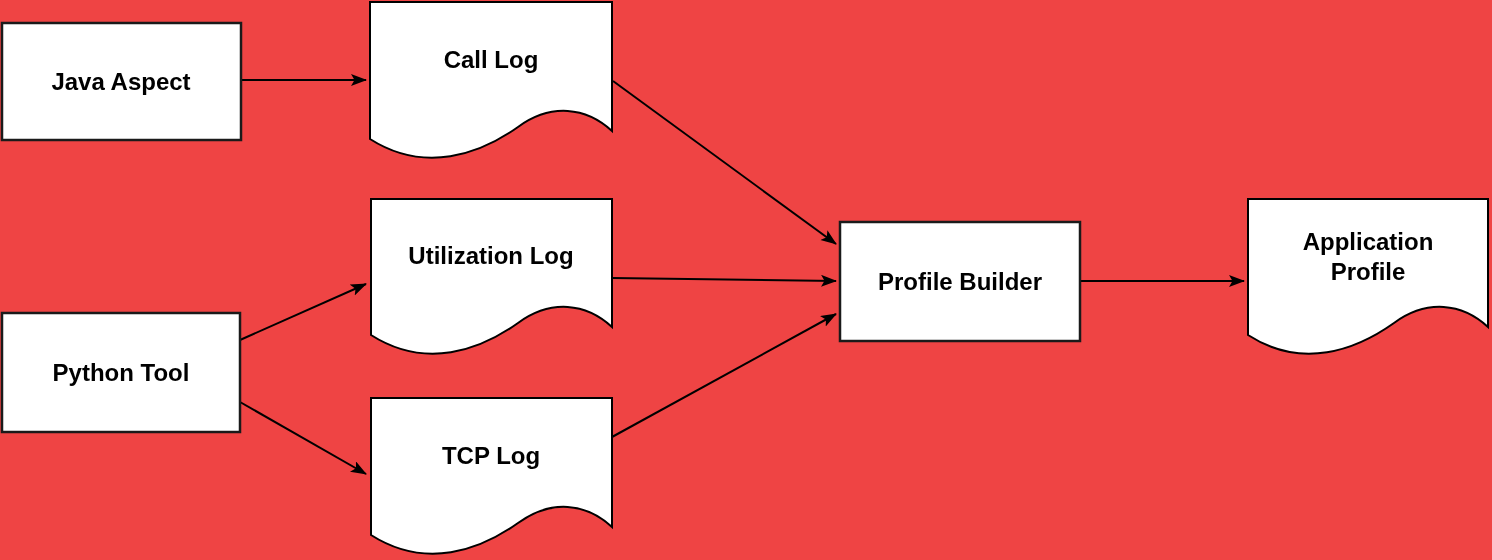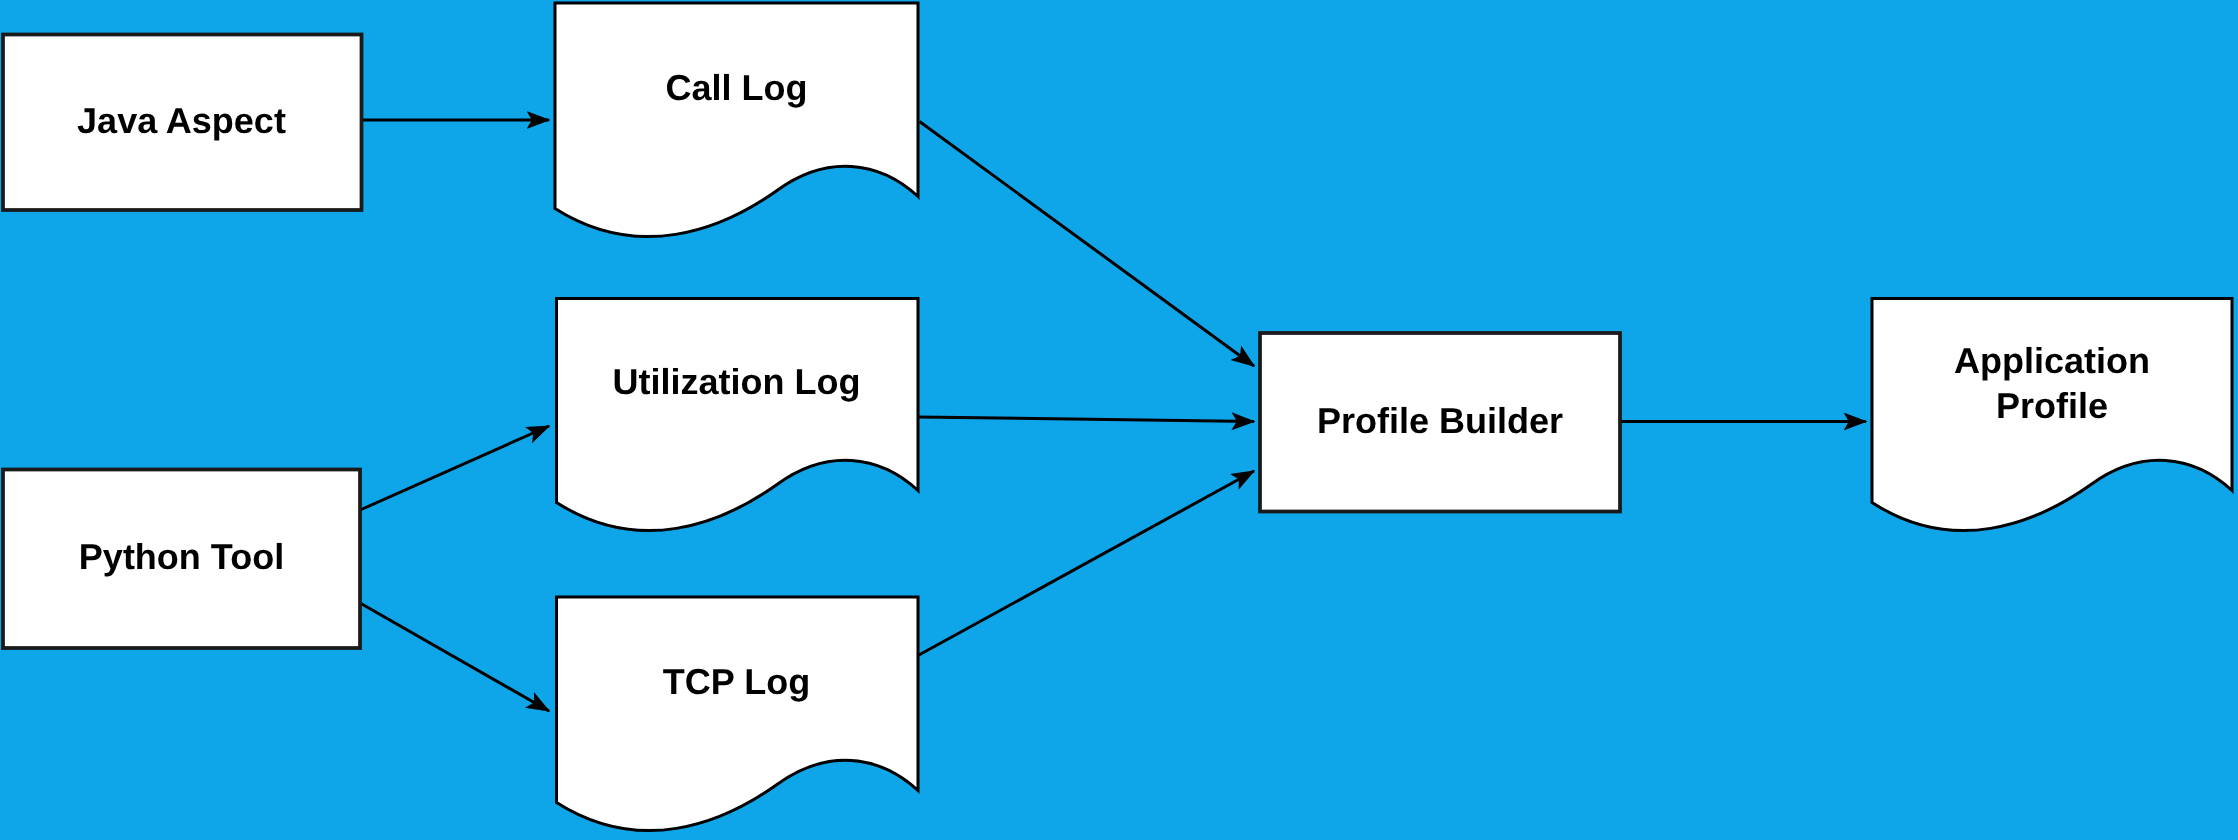--- a/index.html
+++ b/index.html
@@ -3,21 +3,21 @@
 <meta charset="utf-8">
 <style>
   html, body {
     margin: 0;
     padding: 0;
     background: #ffffff;
   }
   .canvas-wrap {
     width: 1492px;
     height: 560px;
-    background: #0ea5e9;
+    background: #ef4444;
     position: relative;
     overflow: hidden;
   }
   svg {
     display: block;
     font-family: "Liberation Sans", sans-serif;
   }
   .node-shape {
     fill: #ffffff;
     stroke: #000000;

